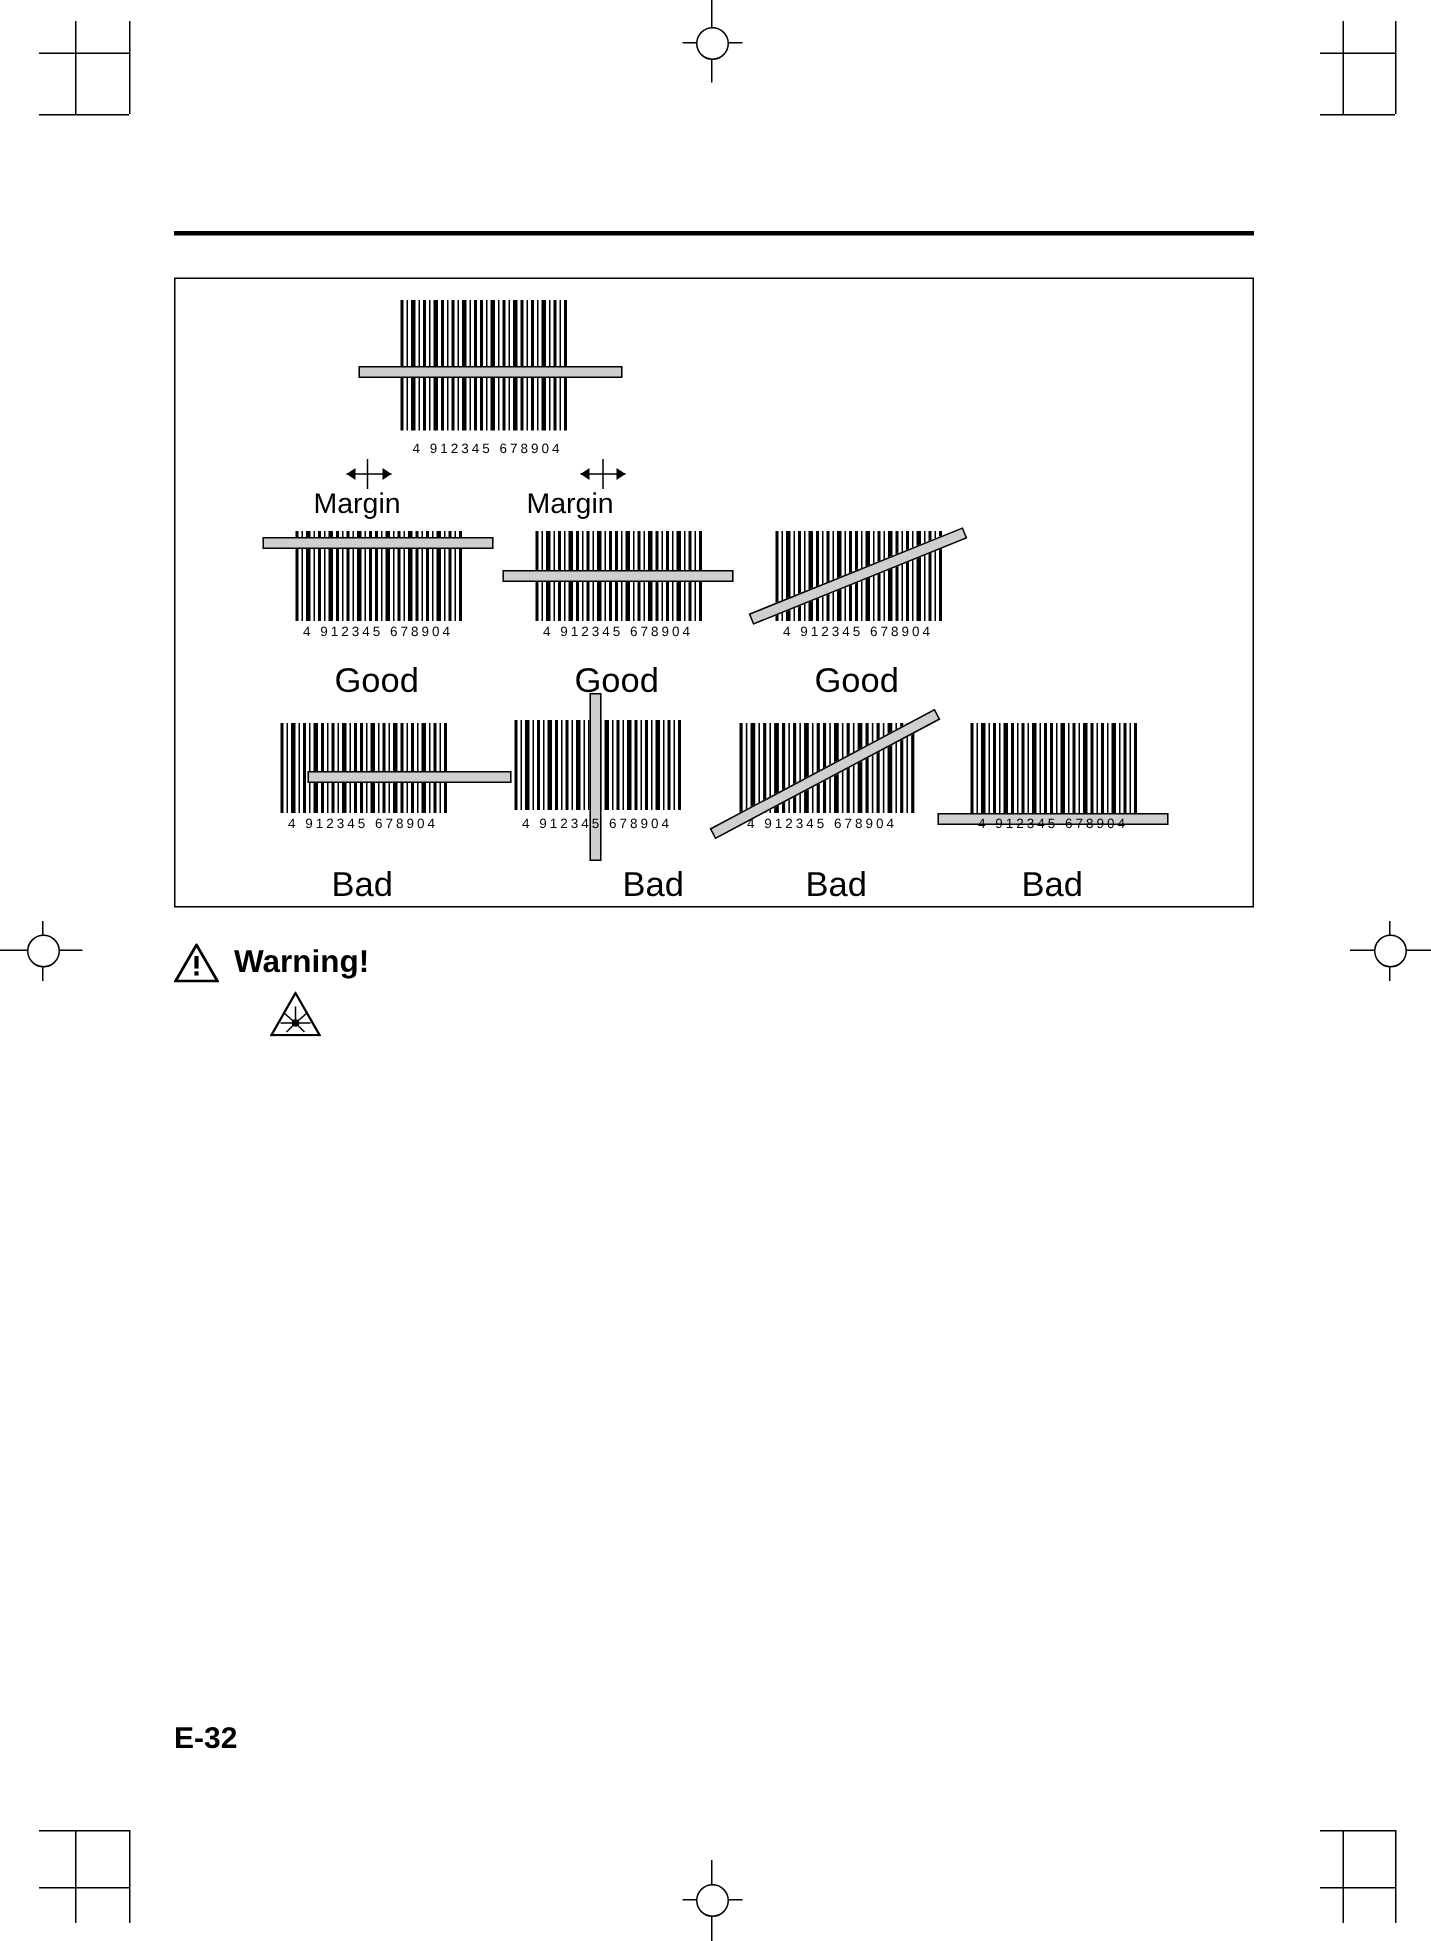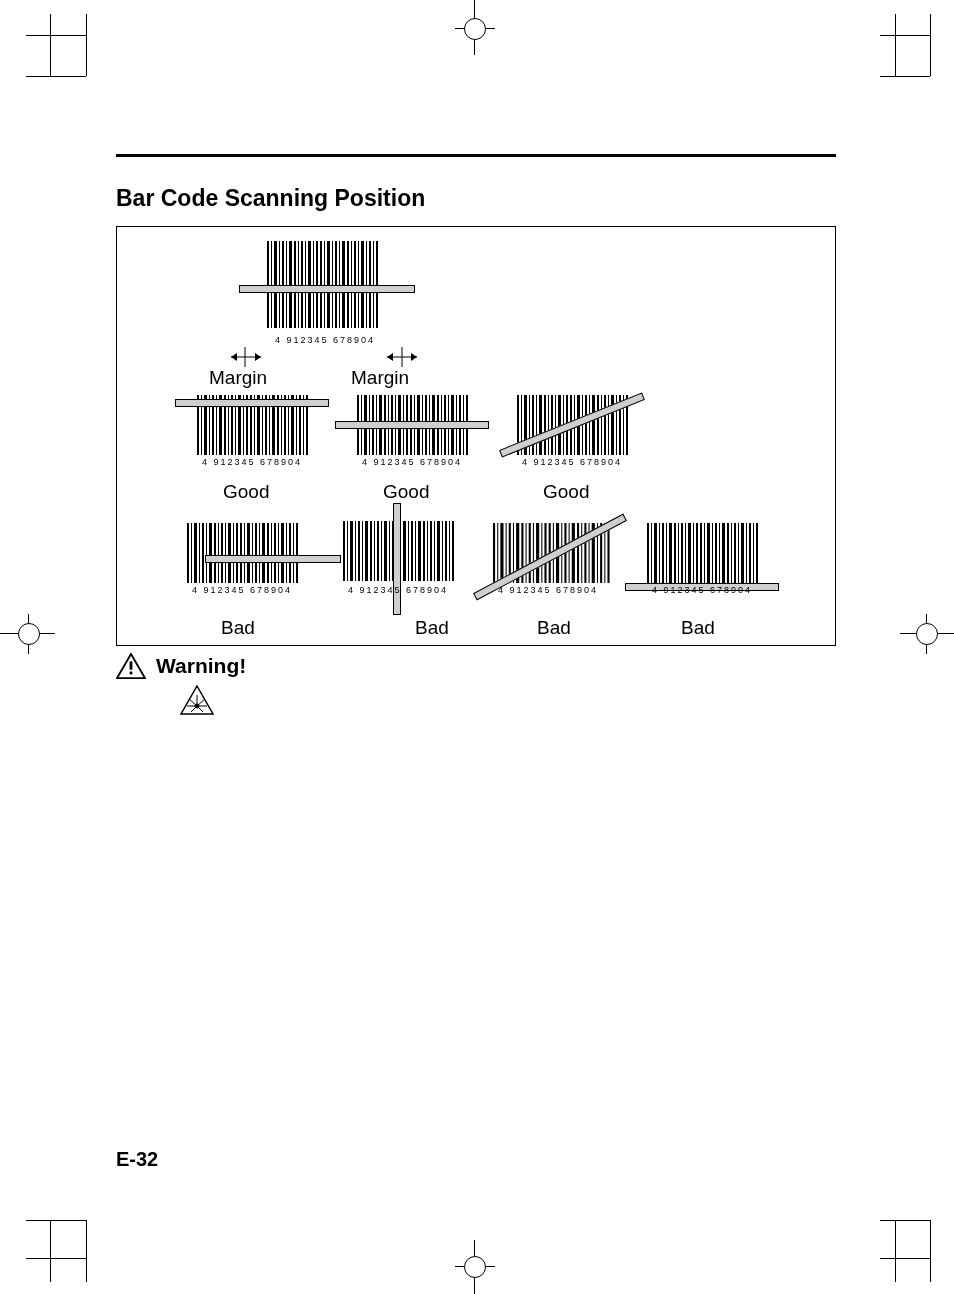--- a/index.html
+++ b/index.html
@@ -53,31 +53,31 @@
   }
   .bc-num {
     font-family: Arial, Helvetica, sans-serif;
     font-size: 9px;
     letter-spacing: 2px;
     text-align: center;
     position: absolute;
   }
   .cap {
     font-family: Arial, Helvetica, sans-serif;
+    font-size: 23px;
+    position: absolute;
+    text-align: left;
+  }
+  .fig-label {
+    font-family: Arial, Helvetica, sans-serif;
     font-size: 19px;
     position: absolute;
-    text-align: left;
-  }
-  .fig-label {
-    font-family: Arial, Helvetica, sans-serif;
-    font-size: 19px;
-    position: absolute;
-  }
-
-  .warning-block { margin-top: 7px; }
+  }
+
+  .warning-block { margin-top: 24px; }
   .warning-head {
     display:flex;
     align-items:center;
     gap:10px;
     margin-bottom:6px;
   }
   .warn-icon {
     width:30px; height:26px;
     flex:0 0 auto;
   }
@@ -163,21 +163,20 @@
 <div class="pm" style="left:86px; top:1220px; width:1px; height:62px;"></div>
 
 <div class="pm" style="left:880px; top:1220px; width:50px; height:1px;"></div>
 <div class="pm" style="left:880px; top:1258px; width:50px; height:1px;"></div>
 <div class="pm" style="left:895px; top:1220px; width:1px; height:62px;"></div>
 <div class="pm" style="left:930px; top:1220px; width:1px; height:62px;"></div>
 
 <div class="page-inner">
   <div class="rule"></div>
 
-  <h1 class="section-title">Bar Code Scanning Position</h1>
 
 
   <div class="figure-box">
 
     <svg width="0" height="0" style="position:absolute">
       <defs>
 
         <g id="bcpat">
           <rect x="0" y="0" width="2" height="60" fill="#000"></rect>
           <rect x="4" y="0" width="1" height="60" fill="#000"></rect>

